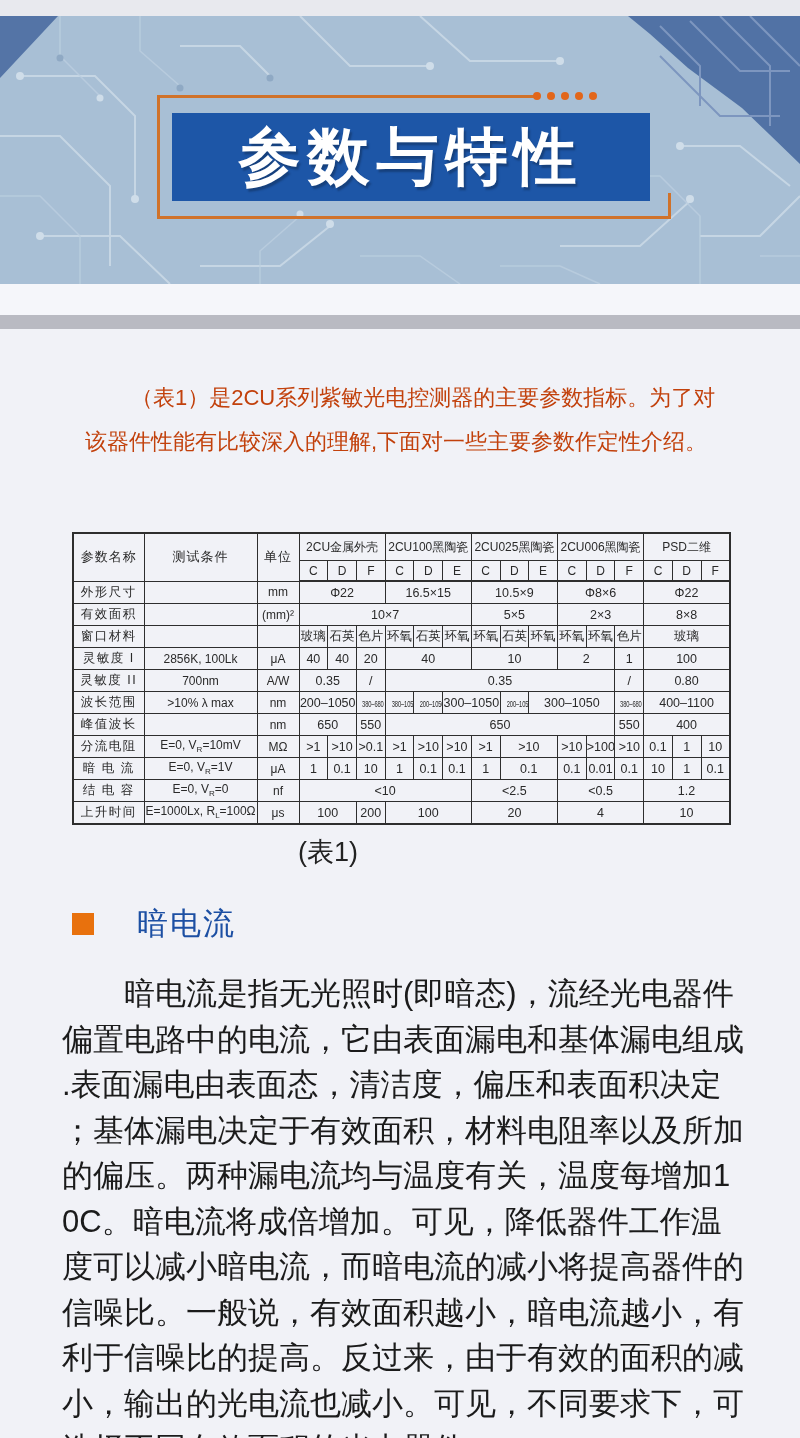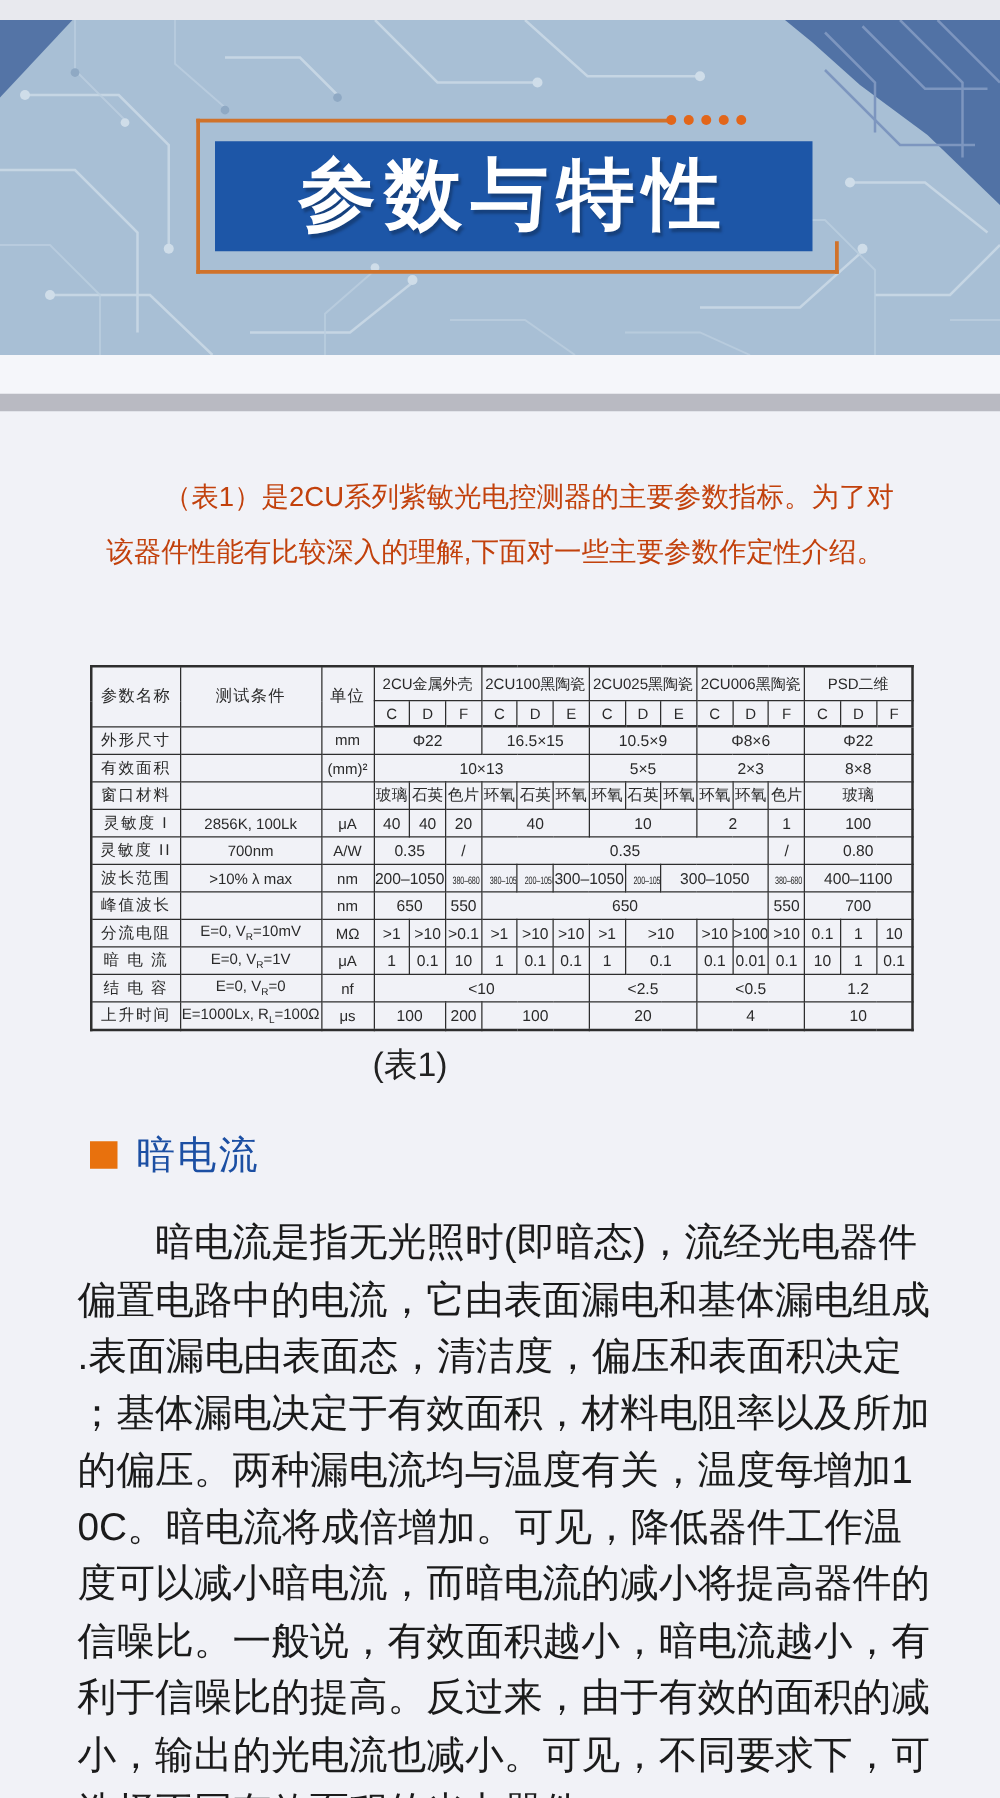--- a/index.html
+++ b/index.html
@@ -33,21 +33,21 @@
   .title-box .t{color:#fff;font-size:62px;font-weight:bold;letter-spacing:7px;line-height:1;
     text-shadow:2px 3px 2px rgba(0,0,0,0.25);white-space:nowrap;}
 
   .strip{position:absolute;left:0;top:268px;width:800px;height:31px;background:#f5f6fa;}
   .divider{position:absolute;left:0;top:299px;width:800px;height:14px;background:var(--divider-gray);}
 
   
   .intro{position:absolute;left:85px;top:360px;width:650px;font-size:22px;line-height:43.5px;
     color:#c2410c;text-indent:46px;line-break:anywhere;word-break:break-all;}
   .caption{position:absolute;left:0;top:818px;width:656px;text-align:center;font-size:27px;color:#222;}
-  .section-head{position:absolute;left:72px;top:887px;display:flex;align-items:center;}
+  .section-head{position:absolute;left:72px;top:887px;display:flex;align-items:center;gap:28px;}
   .bullet{width:22px;height:22px;background:var(--bullet-orange);margin-right:15px;}
   .section-title{font-size:31px;color:var(--section-blue);letter-spacing:2px;}
   .bodytext{position:absolute;left:62px;top:955px;width:684px;font-size:31px;line-height:45.5px;
     color:var(--text-dark);text-indent:62px;line-break:anywhere;word-break:break-all;}
 
   
   .tblwrap{position:absolute;left:72px;top:516px;width:659px;}
   table.params{border-collapse:collapse;table-layout:fixed;width:659px;background:var(--page-bg);}
   table.params th,table.params td{border:1.5px solid var(--table-line);padding:0;text-align:center;
     vertical-align:middle;font-weight:normal;color:#2a2a2a;overflow:hidden;white-space:nowrap;}
@@ -187,21 +187,21 @@
             <td colspan="3">Φ22</td>
             <td colspan="3">16.5×15</td>
             <td colspan="3">10.5×9</td>
             <td colspan="3">Φ8×6</td>
             <td colspan="3">Φ22</td>
           </tr>
           <tr>
             <td class="name">有效面积</td>
             <td class="cond"></td>
             <td class="unit">(mm)²</td>
-            <td colspan="6">10×13</td>
+            <td colspan="6">10×7</td>
             <td colspan="3">5×5</td>
             <td colspan="3">2×3</td>
             <td colspan="3">8×8</td>
           </tr>
           <tr>
             <td class="name">窗口材料</td>
             <td class="cond"></td>
             <td class="unit"></td>
             <td>玻璃</td>
             <td>石英</td>
@@ -255,21 +255,21 @@
             <td colspan="3">400–1100</td>
           </tr>
           <tr>
             <td class="name">峰值波长</td>
             <td class="cond"></td>
             <td class="unit">nm</td>
             <td colspan="2">650</td>
             <td>550</td>
             <td colspan="8">650</td>
             <td>550</td>
-            <td colspan="3">700</td>
+            <td colspan="3">400</td>
           </tr>
           <tr>
             <td class="name">分流电阻</td>
             <td class="cond">E=0, V<sub>R</sub>=10mV</td>
             <td class="unit">MΩ</td>
             <td>&gt;1</td>
             <td>&gt;10</td>
             <td>&gt;0.1</td>
             <td>&gt;1</td>
             <td>&gt;10</td>

